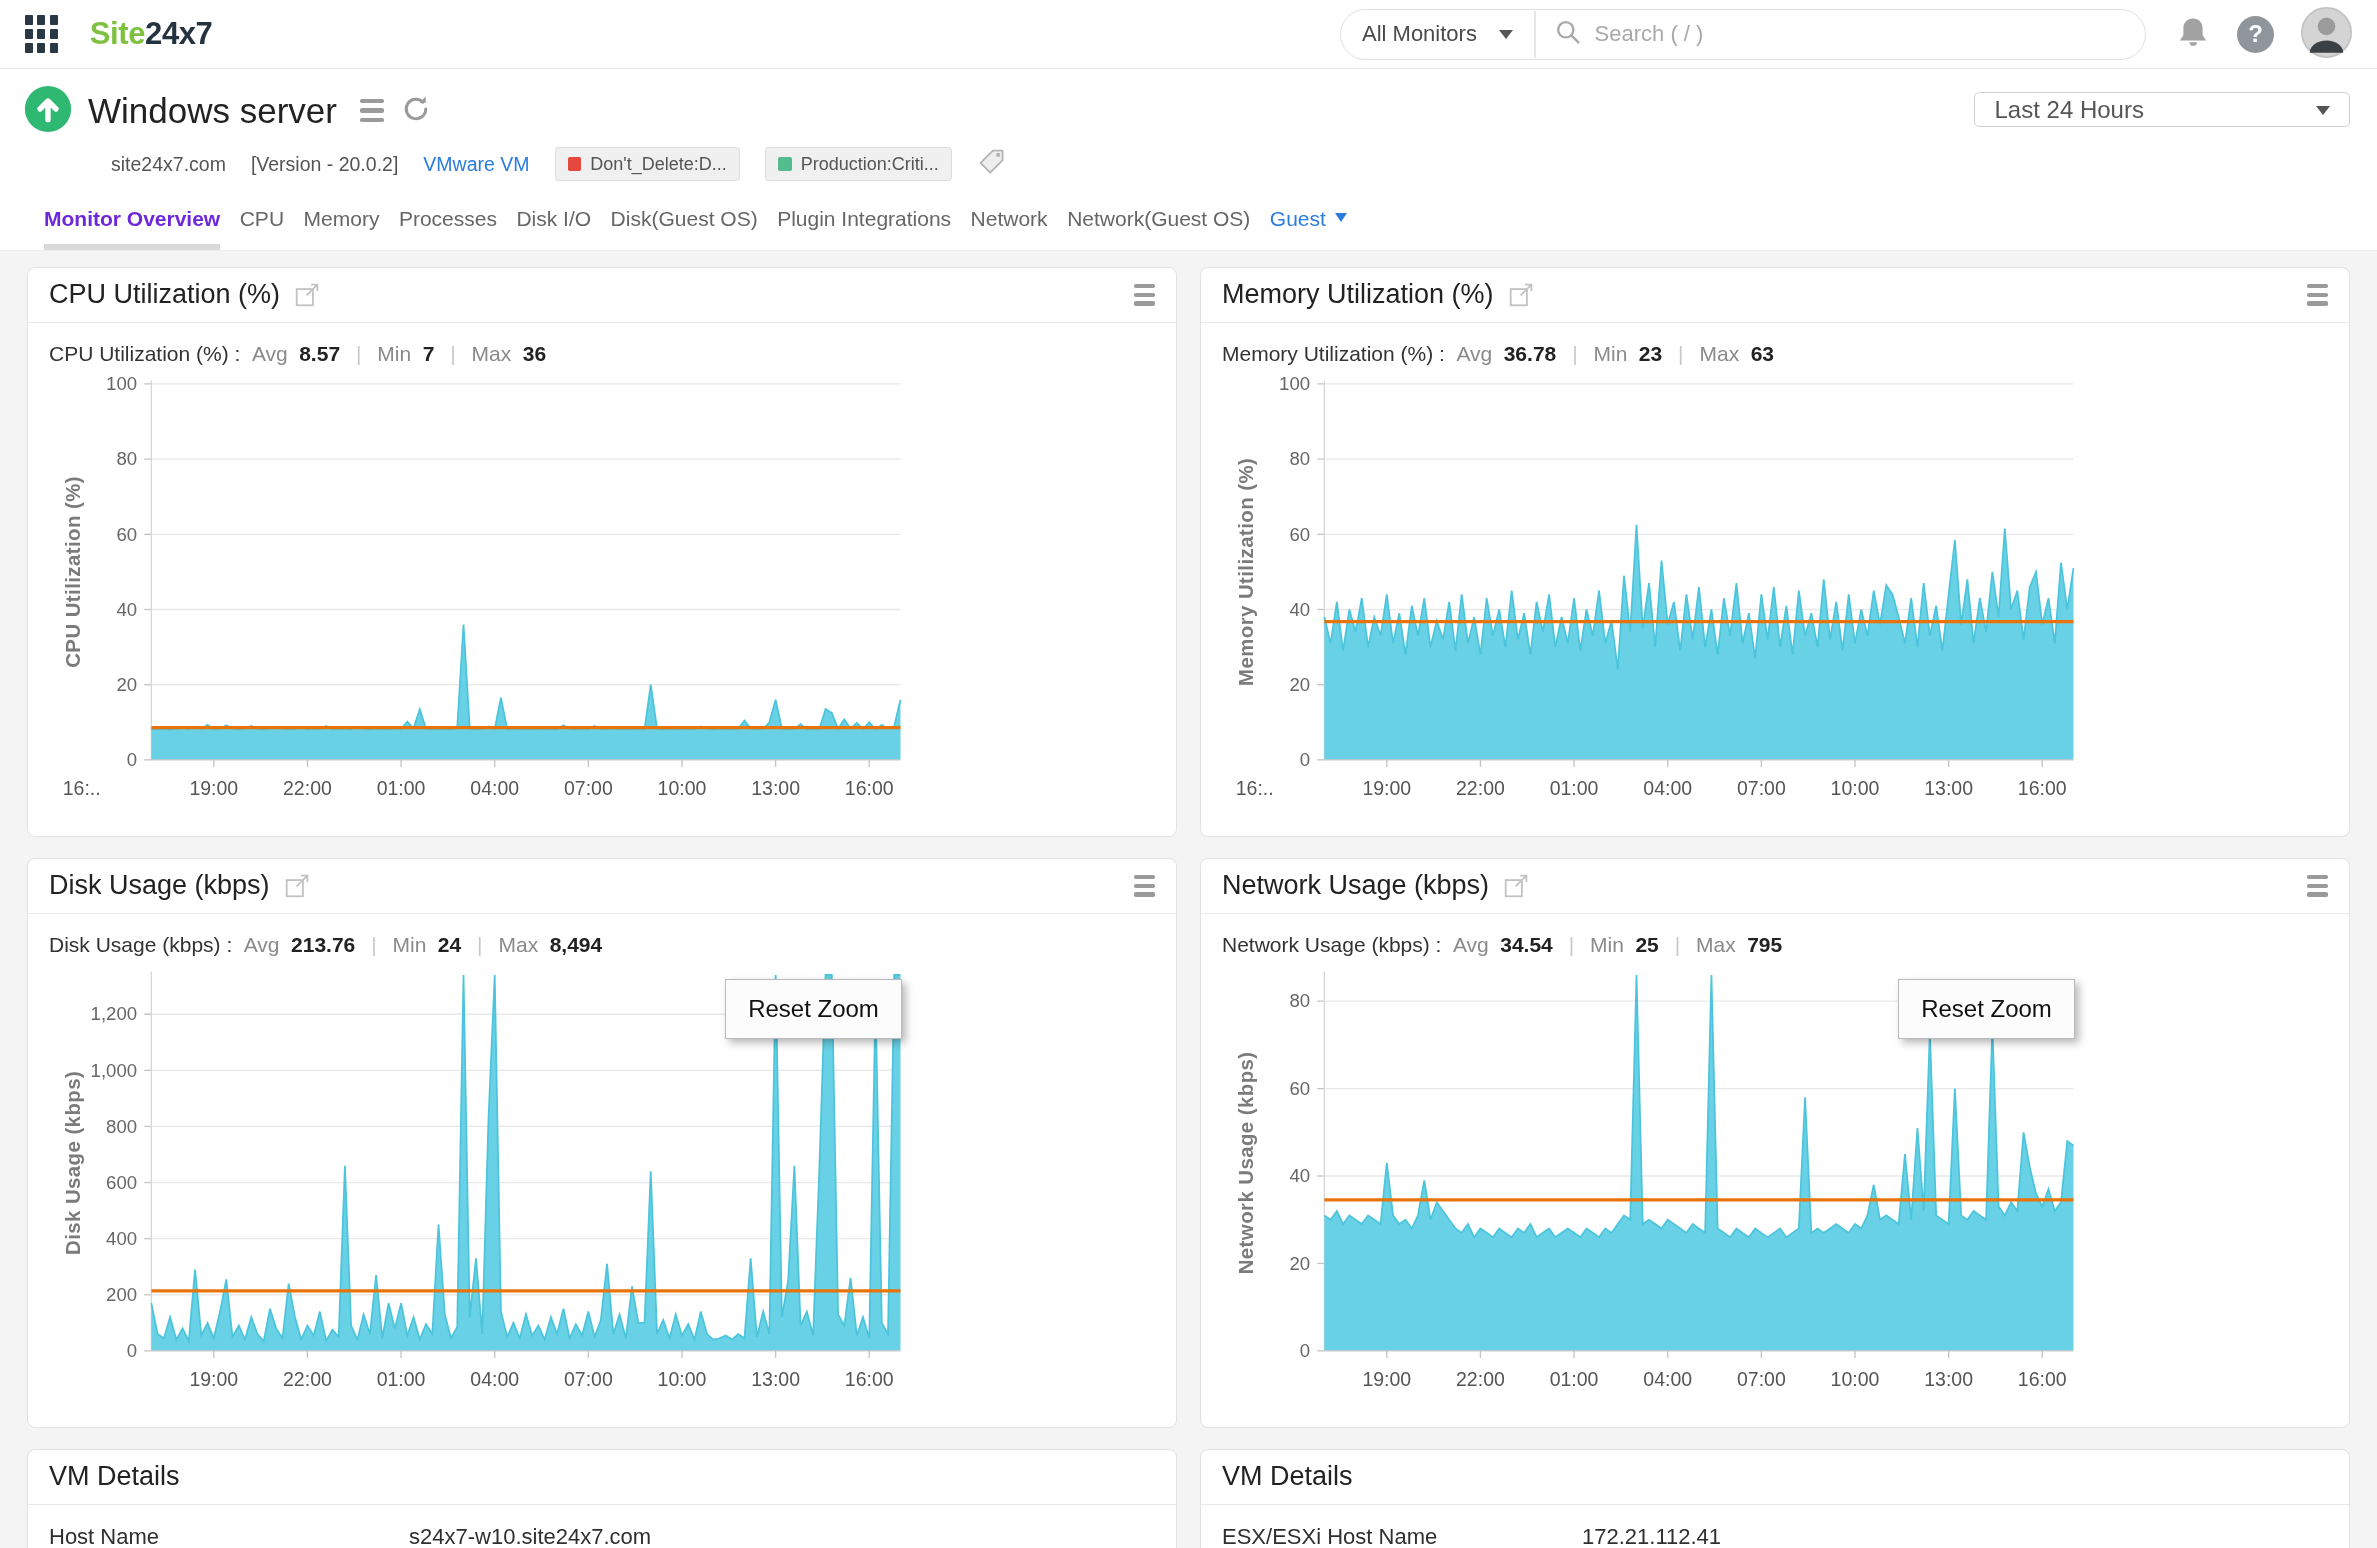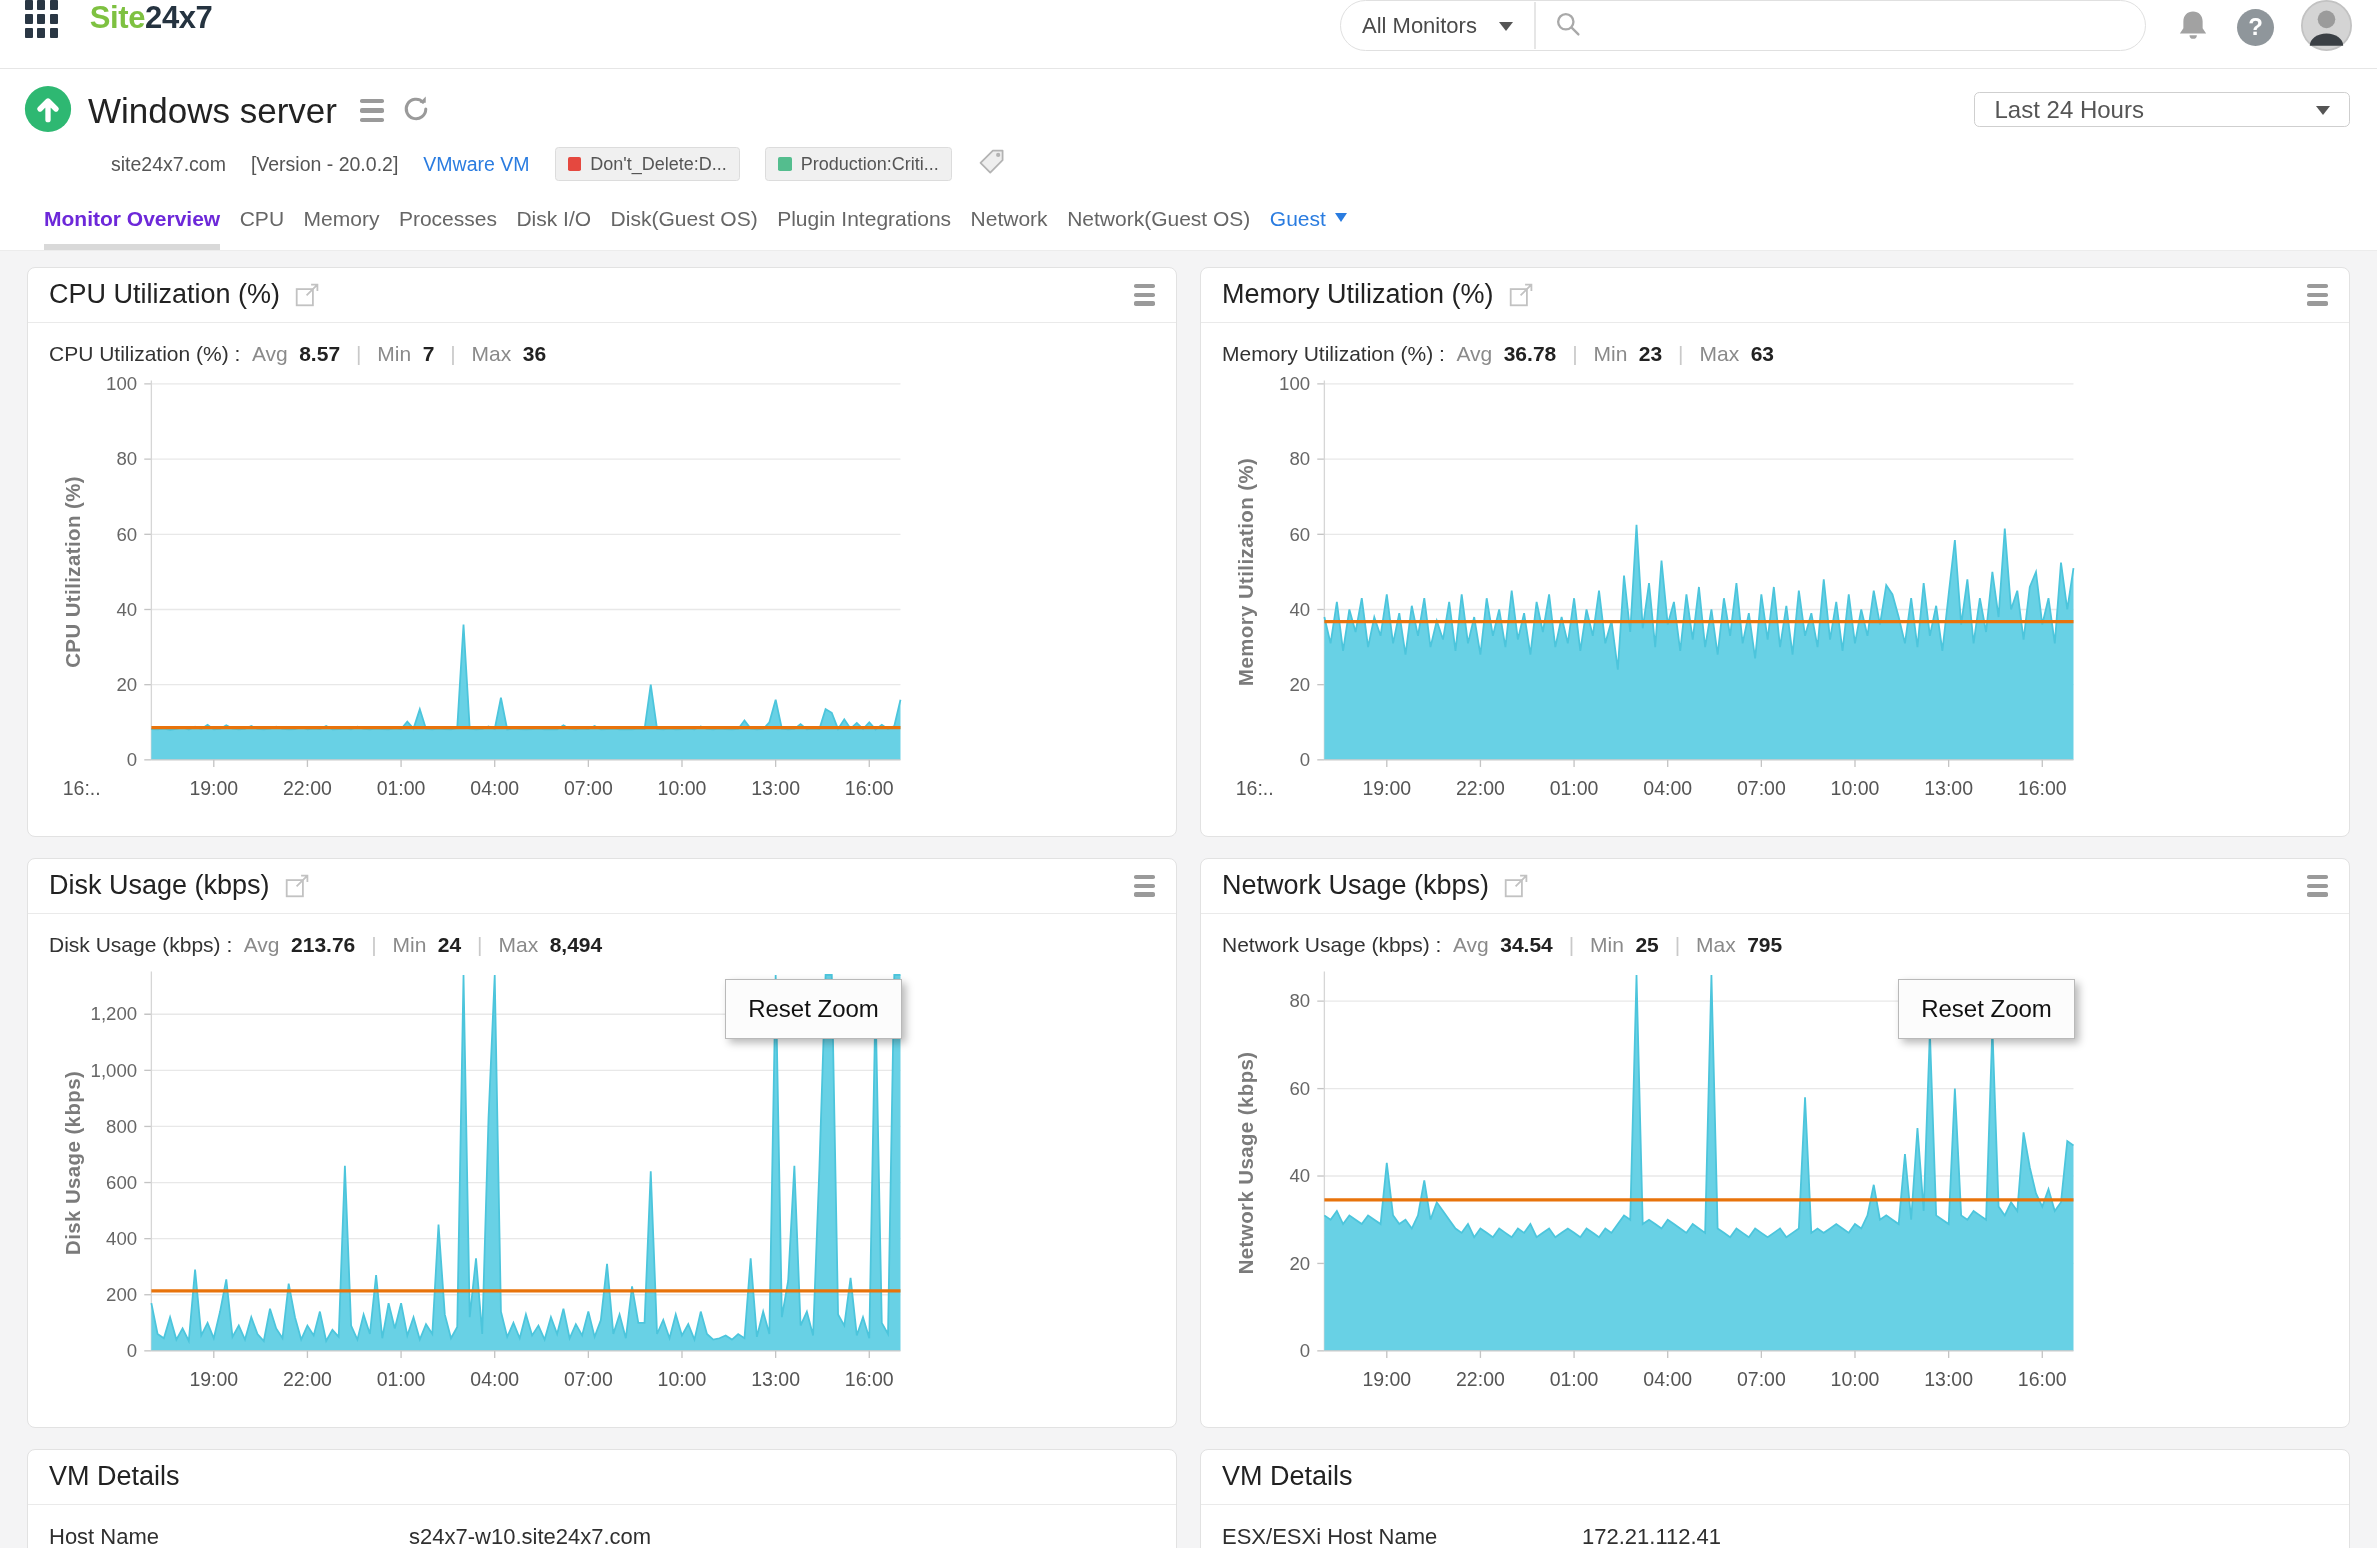--- a/index.html
+++ b/index.html
@@ -1,19 +1,19 @@
 <!DOCTYPE html>
 <html style="font-size:14px"><head>
 <meta charset="utf-8">
 <style>
   *{box-sizing:border-box;margin:0;padding:0}
   body{width:2377px;height:1549px;overflow:hidden;background:#fff;font-family:"Liberation Sans",sans-serif;color:#333}
   svg text{font-family:"Liberation Sans",sans-serif}
   
-  .topbar{height:69px;display:flex;align-items:flex-start;padding:0 25px;border-bottom:0.9px solid #e6e6e6;background:#fff}
+  .topbar{height:69px;display:flex;align-items:center;padding:0 25px;border-bottom:0.9px solid #e6e6e6;background:#fff}
   .apps{display:grid;grid-template-columns:repeat(3,8px);grid-gap:4.4px;cursor:pointer}
   .apps i{width:8px;height:9.8px;background:#2a3744;border-radius:0.9px}
   .logo{font-size:31px;font-weight:bold;margin-left:32px;letter-spacing:-0.4px;cursor:pointer}
   .logo .g{color:#7ec141}.logo .d{color:#253340}
   .searchbox{margin-left:auto;width:806px;height:51px;border:1.8px solid #e0e0e0;border-radius:26px;display:flex;align-items:center;background:#fff}
   .monitors-select{display:flex;align-items:center;gap:22px;padding:0 21px;height:100%;cursor:pointer}
   .monitors-label{font-size:22px;color:#4a4a4a}
   .caret{width:0;height:0;border:7px solid transparent;border-top:9.8px solid #555;margin-top:8px}
   .caret.blue{border-top-color:#2a7ce0}
   .vdiv{width:1.8px;height:47px;background:#e6e6e6}
@@ -83,20 +83,21 @@
       <span class="monitors-label">All Monitors</span>
       <span class="caret"></span>
     </div>
     <div class="vdiv"></div>
     <span class="search-icon">
       <svg width="27" height="27" viewBox="0 0 30 30">
           <circle cx="12" cy="12" r="8.5" fill="none" stroke="#a9a9a9" stroke-width="2.6"></circle>
           <line x1="18.5" y1="18.5" x2="26" y2="26" stroke="#a9a9a9" stroke-width="2.6" stroke-linecap="round"></line>
         </svg>
     </span>
+    <input class="search-input" placeholder="Search ( / )" style="">
   </div>
   <div class="top-icons">
     <span style="cursor:pointer">
       <svg width="34" height="35" viewBox="0 0 38 40">
           <path d="M19 4c6.5 0 11 4.8 11 11v8l4 6H4l4-6v-8C8 8.8 12.5 4 19 4z" fill="#a2a2a2"></path>
           <path d="M15 31a4.2 4.2 0 0 0 8.4 0z" fill="#a2a2a2"></path>
         </svg>
     </span>
     <span class="help-btn">?</span>
     <span style="cursor:pointer">

